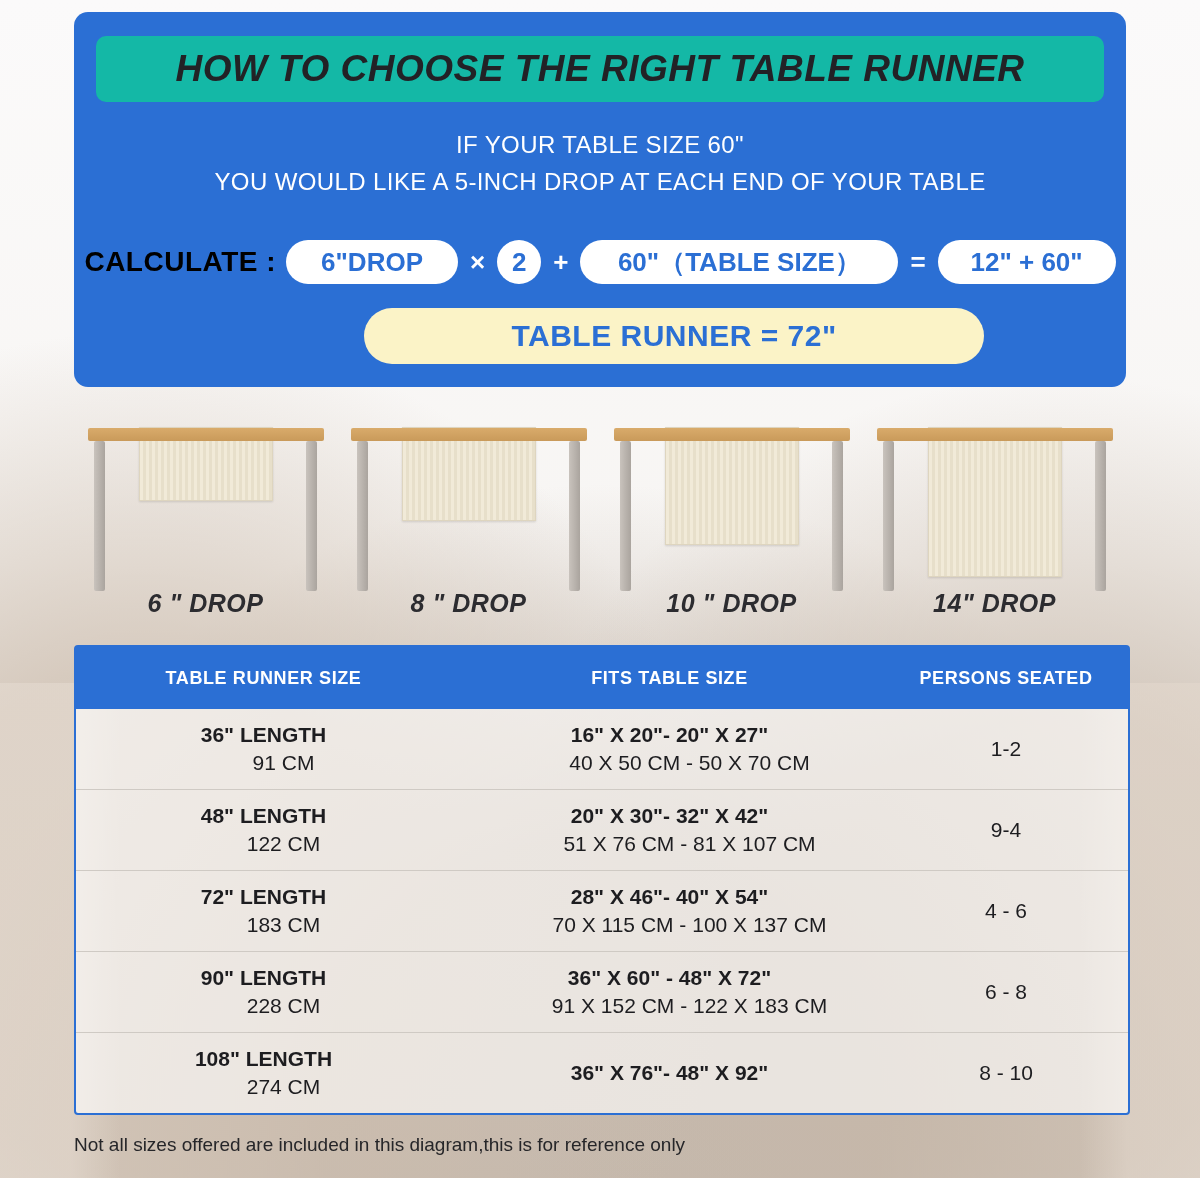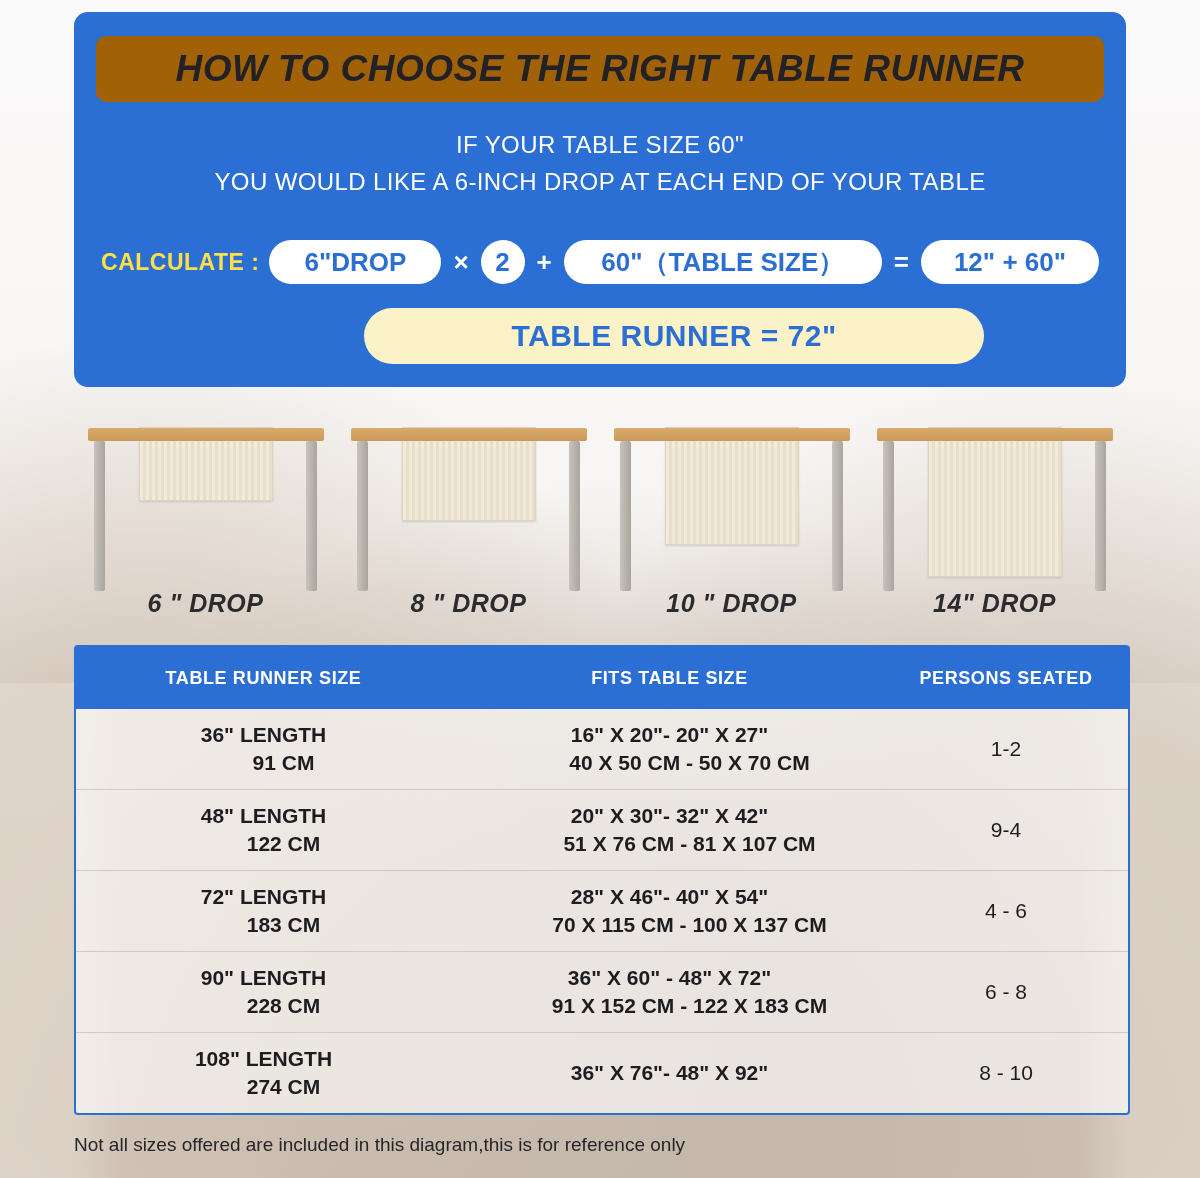--- a/index.html
+++ b/index.html
@@ -49,21 +49,21 @@
     height: 375px;
     background: #2b6fd4;
     border-radius: 14px;
   }
   .title-pill {
     position: absolute;
     left: 22px;
     top: 24px;
     width: 1008px;
     height: 66px;
-    background: #a16207;
+    background: #14b8a6;
     border-radius: 10px;
     display: flex;
     align-items: center;
     justify-content: center;
   }
   .title-pill span {
     font-size: 37px;
     font-weight: bold;
     font-style: italic;
     letter-spacing: 0.5px;
@@ -86,22 +86,22 @@
     position: absolute;
     left: 0;
     top: 228px;
     width: 1052px;
     display: flex;
     align-items: center;
     justify-content: center;
     gap: 10px;
   }
   .calc-label {
-    color: #fde047;
-    font-size: 23px;
+    color: #000000;
+    font-size: 28px;
     font-weight: bold;
     letter-spacing: 0.5px;
   }
   .pill {
     background: #ffffff;
     color: #2b6fd4;
     border-radius: 40px;
     font-weight: bold;
     display: flex;
     align-items: center;
@@ -230,21 +230,21 @@
     border-bottom: 1px solid #cfcac4;
   }
   .trow:last-child { border-bottom: none; }
   .trow .cell {
     text-align: center;
     color: #1d1d20;
     font-size: 21px;
     line-height: 1.32;
   }
   .cell .ln1 { font-weight: bold; }
-  .cell .ln2 { font-weight: bold; padding-left: 40px; }
+  .cell .ln2 { font-weight: normal; padding-left: 40px; }
   .cell-seats { font-size: 21px; font-weight: normal; }
 
   .footnote {
     position: absolute;
     left: 74px;
     top: 1134px;
     width: 1052px;
     text-align: left;
     font-size: 19px;
     color: #262629;
@@ -256,21 +256,21 @@
 <div class="page">
   <div class="bg-photo"></div>
 
   <div class="calc-panel">
 
     <div class="title-pill">
       <span>HOW TO CHOOSE THE RIGHT TABLE RUNNER</span>
     </div>
 
     <div class="subline l1">IF YOUR TABLE SIZE 60"</div>
-    <div class="subline l2">YOU WOULD LIKE A 6-INCH DROP AT EACH END OF YOUR TABLE</div>
+    <div class="subline l2">YOU WOULD LIKE A 5-INCH DROP AT EACH END OF YOUR TABLE</div>
 
     <div class="calc-row">
       <span class="calc-label">CALCULATE :</span>
       <span class="pill pill-drop">6"DROP</span>
       <span class="op">×</span>
       <span class="pill pill-two">2</span>
       <span class="op">+</span>
       <span class="pill pill-table">60"（TABLE SIZE）</span>
       <span class="op">=</span>
       <span class="pill pill-sum">12" + 60"</span>

